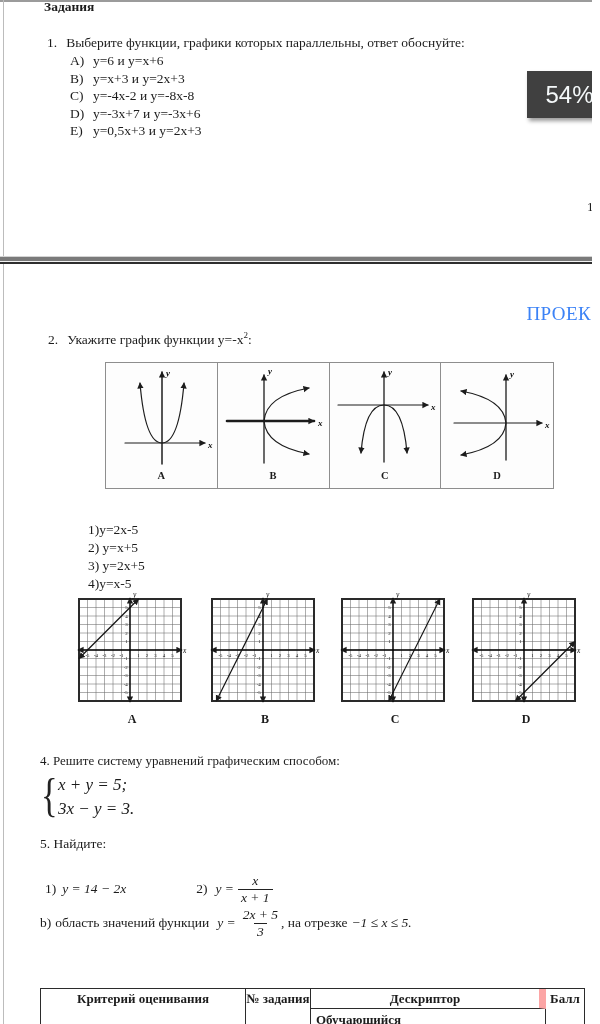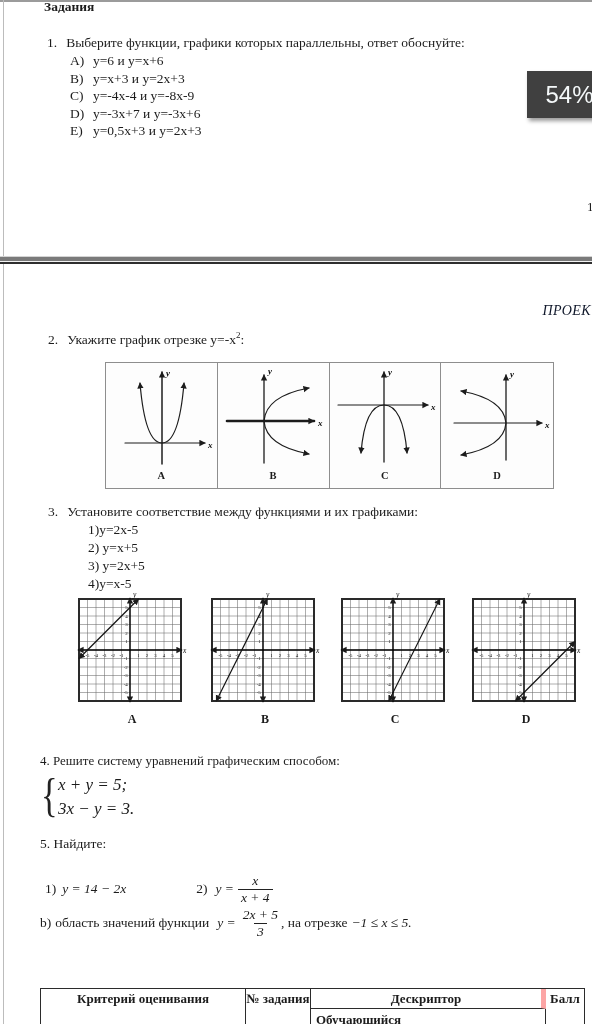--- a/index.html
+++ b/index.html
@@ -20,21 +20,21 @@
   .q1-head{left:47px;top:35px;}
   .q-head .qtxt{margin-left:9px;}
   .options{left:70px;top:52px;font-size:13.5px;line-height:17.5px;}
   .opt-row{white-space:nowrap;}
   .opt-label{display:inline-block;width:23px;}
   .badge{left:500px;top:71px;width:85px;height:47px;display:flex;align-items:center;justify-content:center;
          font-family:"Liberation Sans",sans-serif;font-size:24px;color:#f4f8f9;
          box-shadow:2px 3px 4px rgba(0,0,0,0.40);}
   .pagenum{left:587px;top:199px;font-size:13px;}
   
-  .watermark{right:1px;top:303px;font-size:14px;font-style:italic;letter-spacing:0.4px;color:#0f172a;}
+  .watermark{right:1px;top:303px;font-size:19px;letter-spacing:0.4px;color:#3b82f6;}
   .q2-head{left:48px;top:330px;}
   .q2-head sup{font-size:9px;}
   .q2strip{left:105px;top:362px;width:449px;height:127px;border:1.5px solid #8e8e8e;
            display:grid;grid-template-columns:1fr 1fr 1fr 1fr;box-sizing:border-box;background:#fdfdfd;}
   .q2cell{border-right:1.5px solid #8e8e8e;display:flex;flex-direction:column;align-items:center;box-sizing:border-box;}
   .q2cell:last-child{border-right:none;}
   .q2letter{font-size:10.5px;font-weight:700;margin-top:-4px;}
   .q3-head{left:48px;top:504px;}
   .q3items{left:88px;top:521px;font-size:13.5px;line-height:18px;}
   .graph-block{position:absolute;width:112px;top:590px;}
@@ -51,61 +51,61 @@
   .frac .num{padding:0 3px;}
   .q5b-row{left:40px;top:905px;display:flex;align-items:center;font-size:13.5px;height:36px;}
   .gap4{margin-left:4px;} .gap8{margin-left:8px;} .gap18{margin-left:6px;} .gap70{margin-left:70px;}
   
   .ctable{left:40px;top:988px;width:543px;height:44px;border:1.5px solid #2b2b2b;box-sizing:content-box;
           display:grid;grid-template-columns:205px 65px 235px 38px;grid-template-rows:20px 24px;
           font-size:13px;font-weight:700;}
   .ctable > div{box-sizing:border-box;}
   .ct-c1{grid-column:1;grid-row:1/3;border-right:1px solid #2b2b2b;text-align:center;padding-top:2px;}
   .ct-c2{grid-column:2;grid-row:1/3;border-right:1px solid #2b2b2b;text-align:center;padding-top:2px;line-height:1.2;}
-  .ct-c3a{grid-column:3;grid-row:1;border-right:5px solid #fca5a5;border-bottom:1px solid #2b2b2b;text-align:center;padding-top:2px;}
+  .ct-c3a{grid-column:3;grid-row:1;border-right:7px solid #fca5a5;border-bottom:1px solid #2b2b2b;text-align:center;padding-top:2px;}
   .ct-c3b{grid-column:3;grid-row:2;border-right:1px solid #2b2b2b;text-align:left;padding:3px 0 0 5px;}
   .ct-c4{grid-column:4;grid-row:1/3;text-align:center;padding-top:2px;}
 </style>
 </head>
 <body>
 
 <div id="screen">
   <div class="edge-top"></div>
   <div class="edge-left"></div>
   <div class="edge-right"></div>
 
   <div class="abs doc-title">Задания</div>
 
   <div class="abs q-head q1-head">
     <span>1.</span><span class="qtxt">Выберите функции, графики которых параллельны, ответ обоснуйте:</span>
   </div>
 
   <div class="abs options">
     <div class="opt-row"><span class="opt-label">A)</span><span>y=6 и y=x+6</span></div>
     <div class="opt-row"><span class="opt-label">B)</span><span>y=x+3 и y=2x+3</span></div>
-    <div class="opt-row"><span class="opt-label">C)</span><span>y=-4x-4 и y=-8x-9</span></div>
+    <div class="opt-row"><span class="opt-label">C)</span><span>y=-4x-2 и y=-8x-8</span></div>
     <div class="opt-row"><span class="opt-label">D)</span><span>y=-3x+7 и y=-3x+6</span></div>
     <div class="opt-row"><span class="opt-label">E)</span><span>y=0,5x+3 и y=2x+3</span></div>
   </div>
 
   <div class="abs badge" id="zoom-badge" style="background: #404040; margin-left: 27px;">
     <span>54%</span>
   </div>
 
   <div class="abs pagenum">1</div>
 
   <div class="sep1"></div>
   <div class="sep2"></div>
   <div class="sep3"></div>
   <div class="sep4"></div>
 
   <div class="abs watermark">ПРОЕК</div>
 
   <div class="abs q-head q2-head">
-    <span>2.</span><span class="qtxt">Укажите график отрезке y=-x</span><sup>2</sup><span>:</span>
+    <span>2.</span><span class="qtxt">Укажите график функции y=-x</span><sup>2</sup><span>:</span>
   </div>
 
   <div class="abs q2strip">
     <div class="q2cell">
       <div><svg width="110" height="107" viewBox="0 0 110 107">
             <defs>
               <marker id="pa0" markerUnits="userSpaceOnUse" markerWidth="8" markerHeight="8" refX="5.6" refY="3.2" orient="auto-start-reverse">
                 <path d="M0,0 L6.4,3.2 L0,6.4 Z" fill="#1c1c1c"></path>
               </marker>
             </defs>
@@ -157,23 +157,20 @@
             <line x1="12" y1="60" x2="100" y2="60" stroke-width="1.2" stroke="#1c1c1c" fill="none" stroke-linecap="round" marker-end="url(#pa3)"></line>
             <line x1="64" y1="97" x2="64" y2="12" stroke-width="1.3" stroke="#1c1c1c" fill="none" stroke-linecap="round" marker-end="url(#pa3)"></line>
             <path d="M19,28 Q62,36 64,60 Q62,84 19,92" stroke-width="1.2" stroke="#1c1c1c" fill="none" stroke-linecap="round" marker-start="url(#pa3)" marker-end="url(#pa3)"></path>
             <text x="68" y="14" font-family="Liberation Serif,serif" font-size="9" font-style="italic" font-weight="700" fill="#111">y</text>
             <text x="103" y="65" font-family="Liberation Serif,serif" font-size="9" font-style="italic" font-weight="700" fill="#111">x</text>
           </svg></div>
       <div class="q2letter">D</div>
     </div>
   </div>
 
-  <div class="abs q-head q3-head">
-    <span>3.</span><span class="qtxt">Установите соответствие между функциями и их графиками:</span>
-  </div>
 
   <div class="abs q3items">
     <div>1)y=2x-5</div>
     <div>2) y=x+5</div>
     <div>3) y=2x+5</div>
     <div>4)y=x-5</div>
   </div>
 
   <div class="graph-block" style="left:76px;">
     <div><svg width="112" height="116" viewBox="0 0 112 116">
@@ -433,21 +430,21 @@
 
   <div class="abs q5-title">5. Найдите:</div>
 
   <div class="abs formula-row">
     <span>1)</span>
     <span class="math gap18">y = 14 − 2x</span>
     <span class="gap70">2)</span>
     <span class="math gap8">y =</span>
     <span class="frac gap4">
       <span class="num">x</span>
-      <span class="den">x + 4</span>
+      <span class="den">x + 1</span>
     </span>
   </div>
 
   <div class="abs q5b-row">
     <span>b)</span>
     <span class="gap4">область значений функции</span>
     <span class="math gap8">y =</span>
     <span class="frac gap4">
       <span class="num">2x + 5</span>
       <span class="den">3</span>

